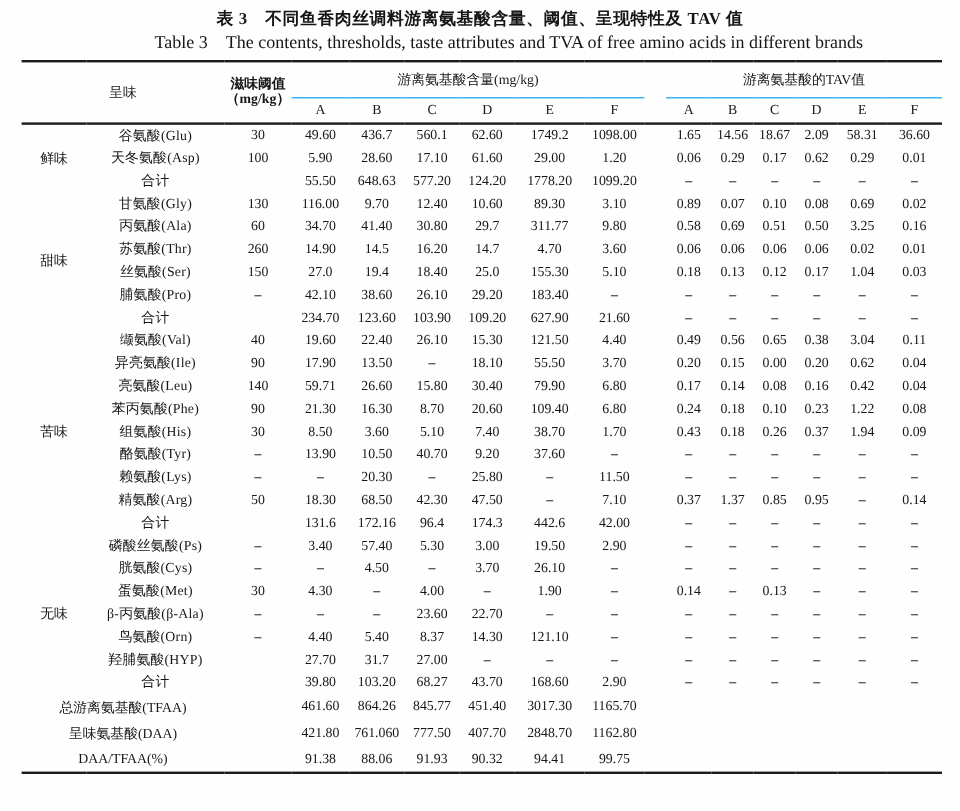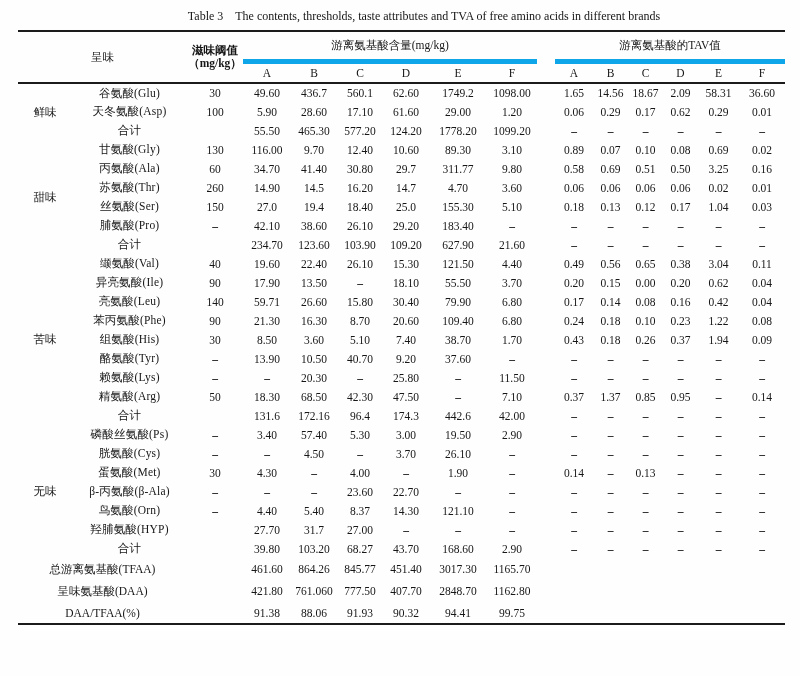--- a/index.html
+++ b/index.html
@@ -2,47 +2,48 @@
 <html><head>
 <meta charset="utf-8">
 <style>
   html,body { margin:0; padding:0; }
   body {
     width:800px; height:676px; background:#fefefe; color:#161616;
     font-family:"Liberation Serif", serif; overflow:hidden;
   }
   .titles { text-align:center; padding-top:7px; }
   .t-zh { font-size:14px; font-weight:bold; line-height:20px; letter-spacing:0.5px; }
-  .t-en { font-size:12px; line-height:18px;margin-left:48px; }
+  .t-en { font-size:15px; line-height:18px;margin-left:48px; }
 
   table {
     border-collapse:collapse; table-layout:fixed;
     margin:5px 0 0 18px; width:767px;
     border-top:2px solid #1b1b1b; border-bottom:2px solid #1b1b1b;
     font-size:11.5px;
   }
   th, td {
     padding:0; text-align:center; vertical-align:middle;
     white-space:nowrap; overflow:hidden; font-weight:normal;
   }
   .hr1 { height:30px; }
   .hr2 { height:22px; }
   .hr2 th { border-bottom:2px solid #1b1b1b; }
   .rs   { border-bottom:2px solid #1b1b1b; }      
-  .span-h { border-bottom:5px solid #0ea5e9; }
+  .span-h { border-bottom:1px solid #0ea5e9; }
   .thr2lines div { line-height:13px;font-weight:bold; }
   tbody tr { height:19px; }
   tbody tr.sum-row { height:22px; }
   td.dash { font-weight:bold; }
   td.name-cell { letter-spacing:0.2px; }
 </style>
 </head>
 <body>
 
 <div class="titles">
+  <div class="t-zh">表 3　不同鱼香肉丝调料游离氨基酸含量、阈值、呈现特性及 TAV 值</div>
   <div class="t-en">Table 3　The contents, thresholds, taste attributes and TVA of free amino acids in different brands</div>
 </div>
 
 <table>
   <colgroup>
     <col style="width:54px">
       <col style="width:115px">
       <col style="width:56px">
     <col style="width:48px">
       <col style="width:46px">
@@ -117,21 +118,21 @@
         <td>0.29</td>
         <td>0.17</td>
         <td>0.62</td>
         <td>0.29</td>
         <td>0.01</td>
       </tr>
       <tr>
         <td class="name-cell">合计</td>
         <td></td>
         <td>55.50</td>
-        <td>465.30</td>
+        <td>648.63</td>
         <td>577.20</td>
         <td>124.20</td>
         <td>1778.20</td>
         <td>1099.20</td>
         <td></td>
         <td class="dash">–</td>
         <td class="dash">–</td>
         <td class="dash">–</td>
         <td class="dash">–</td>
         <td class="dash">–</td>

